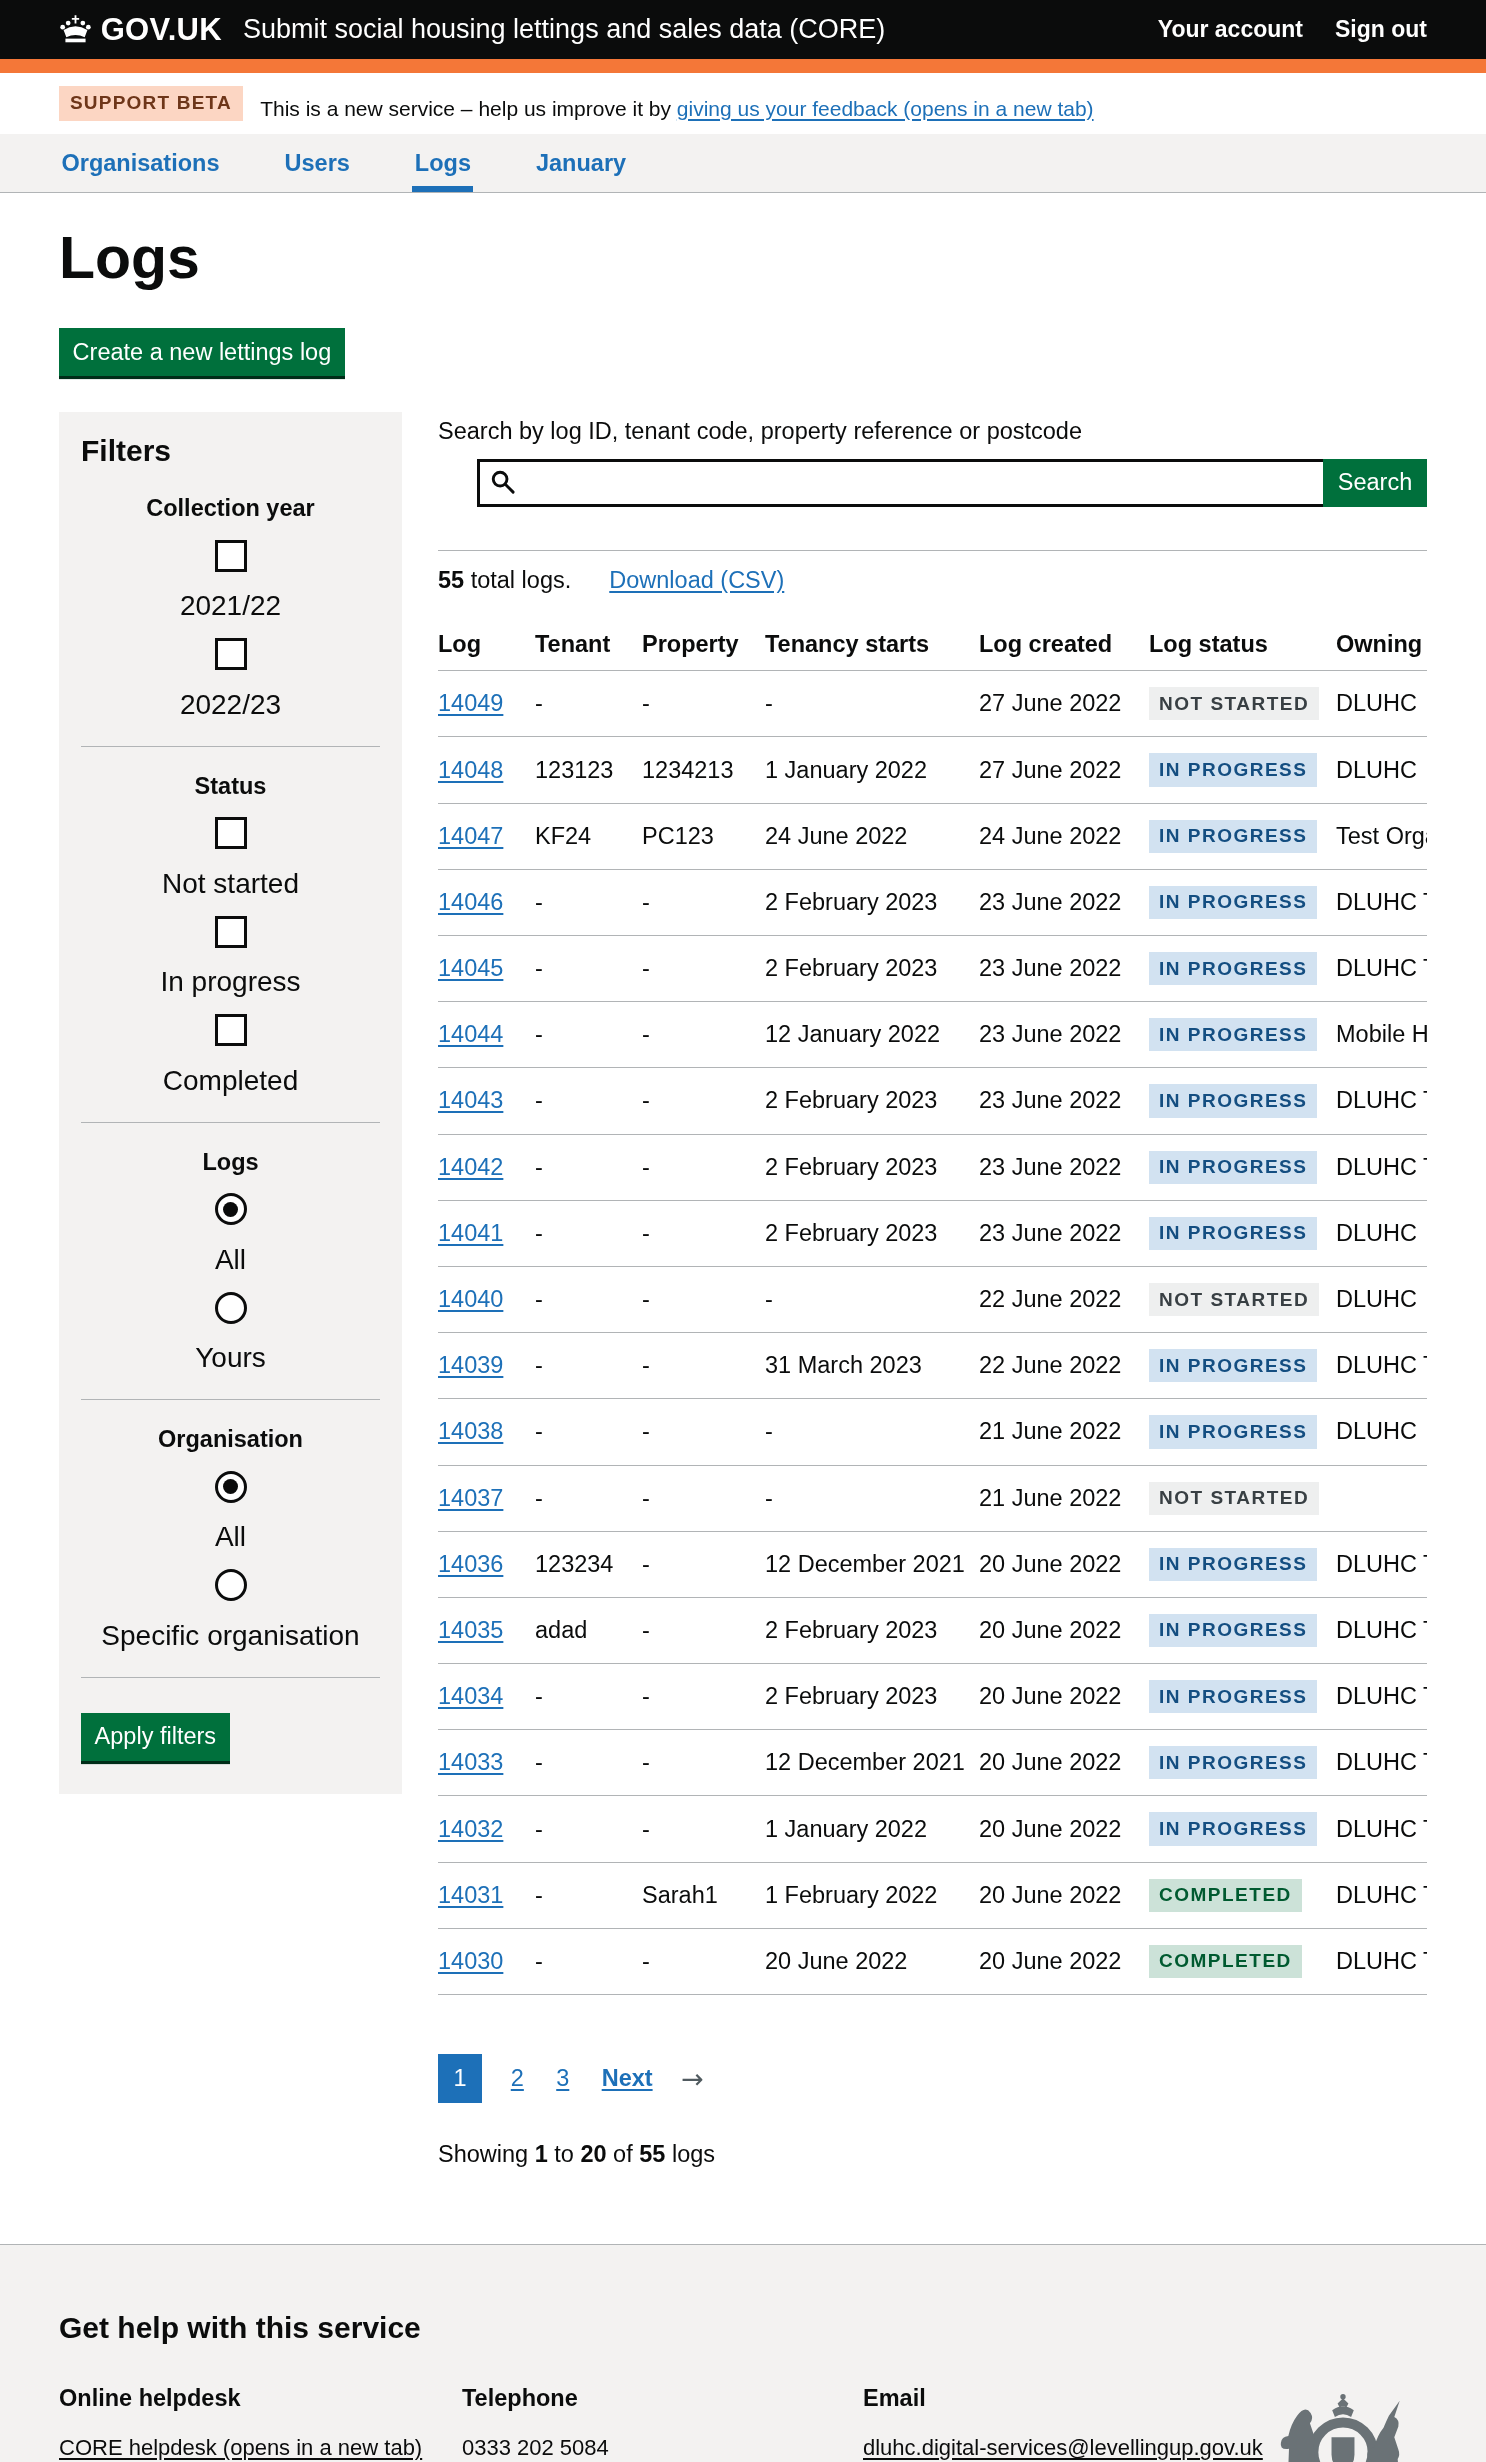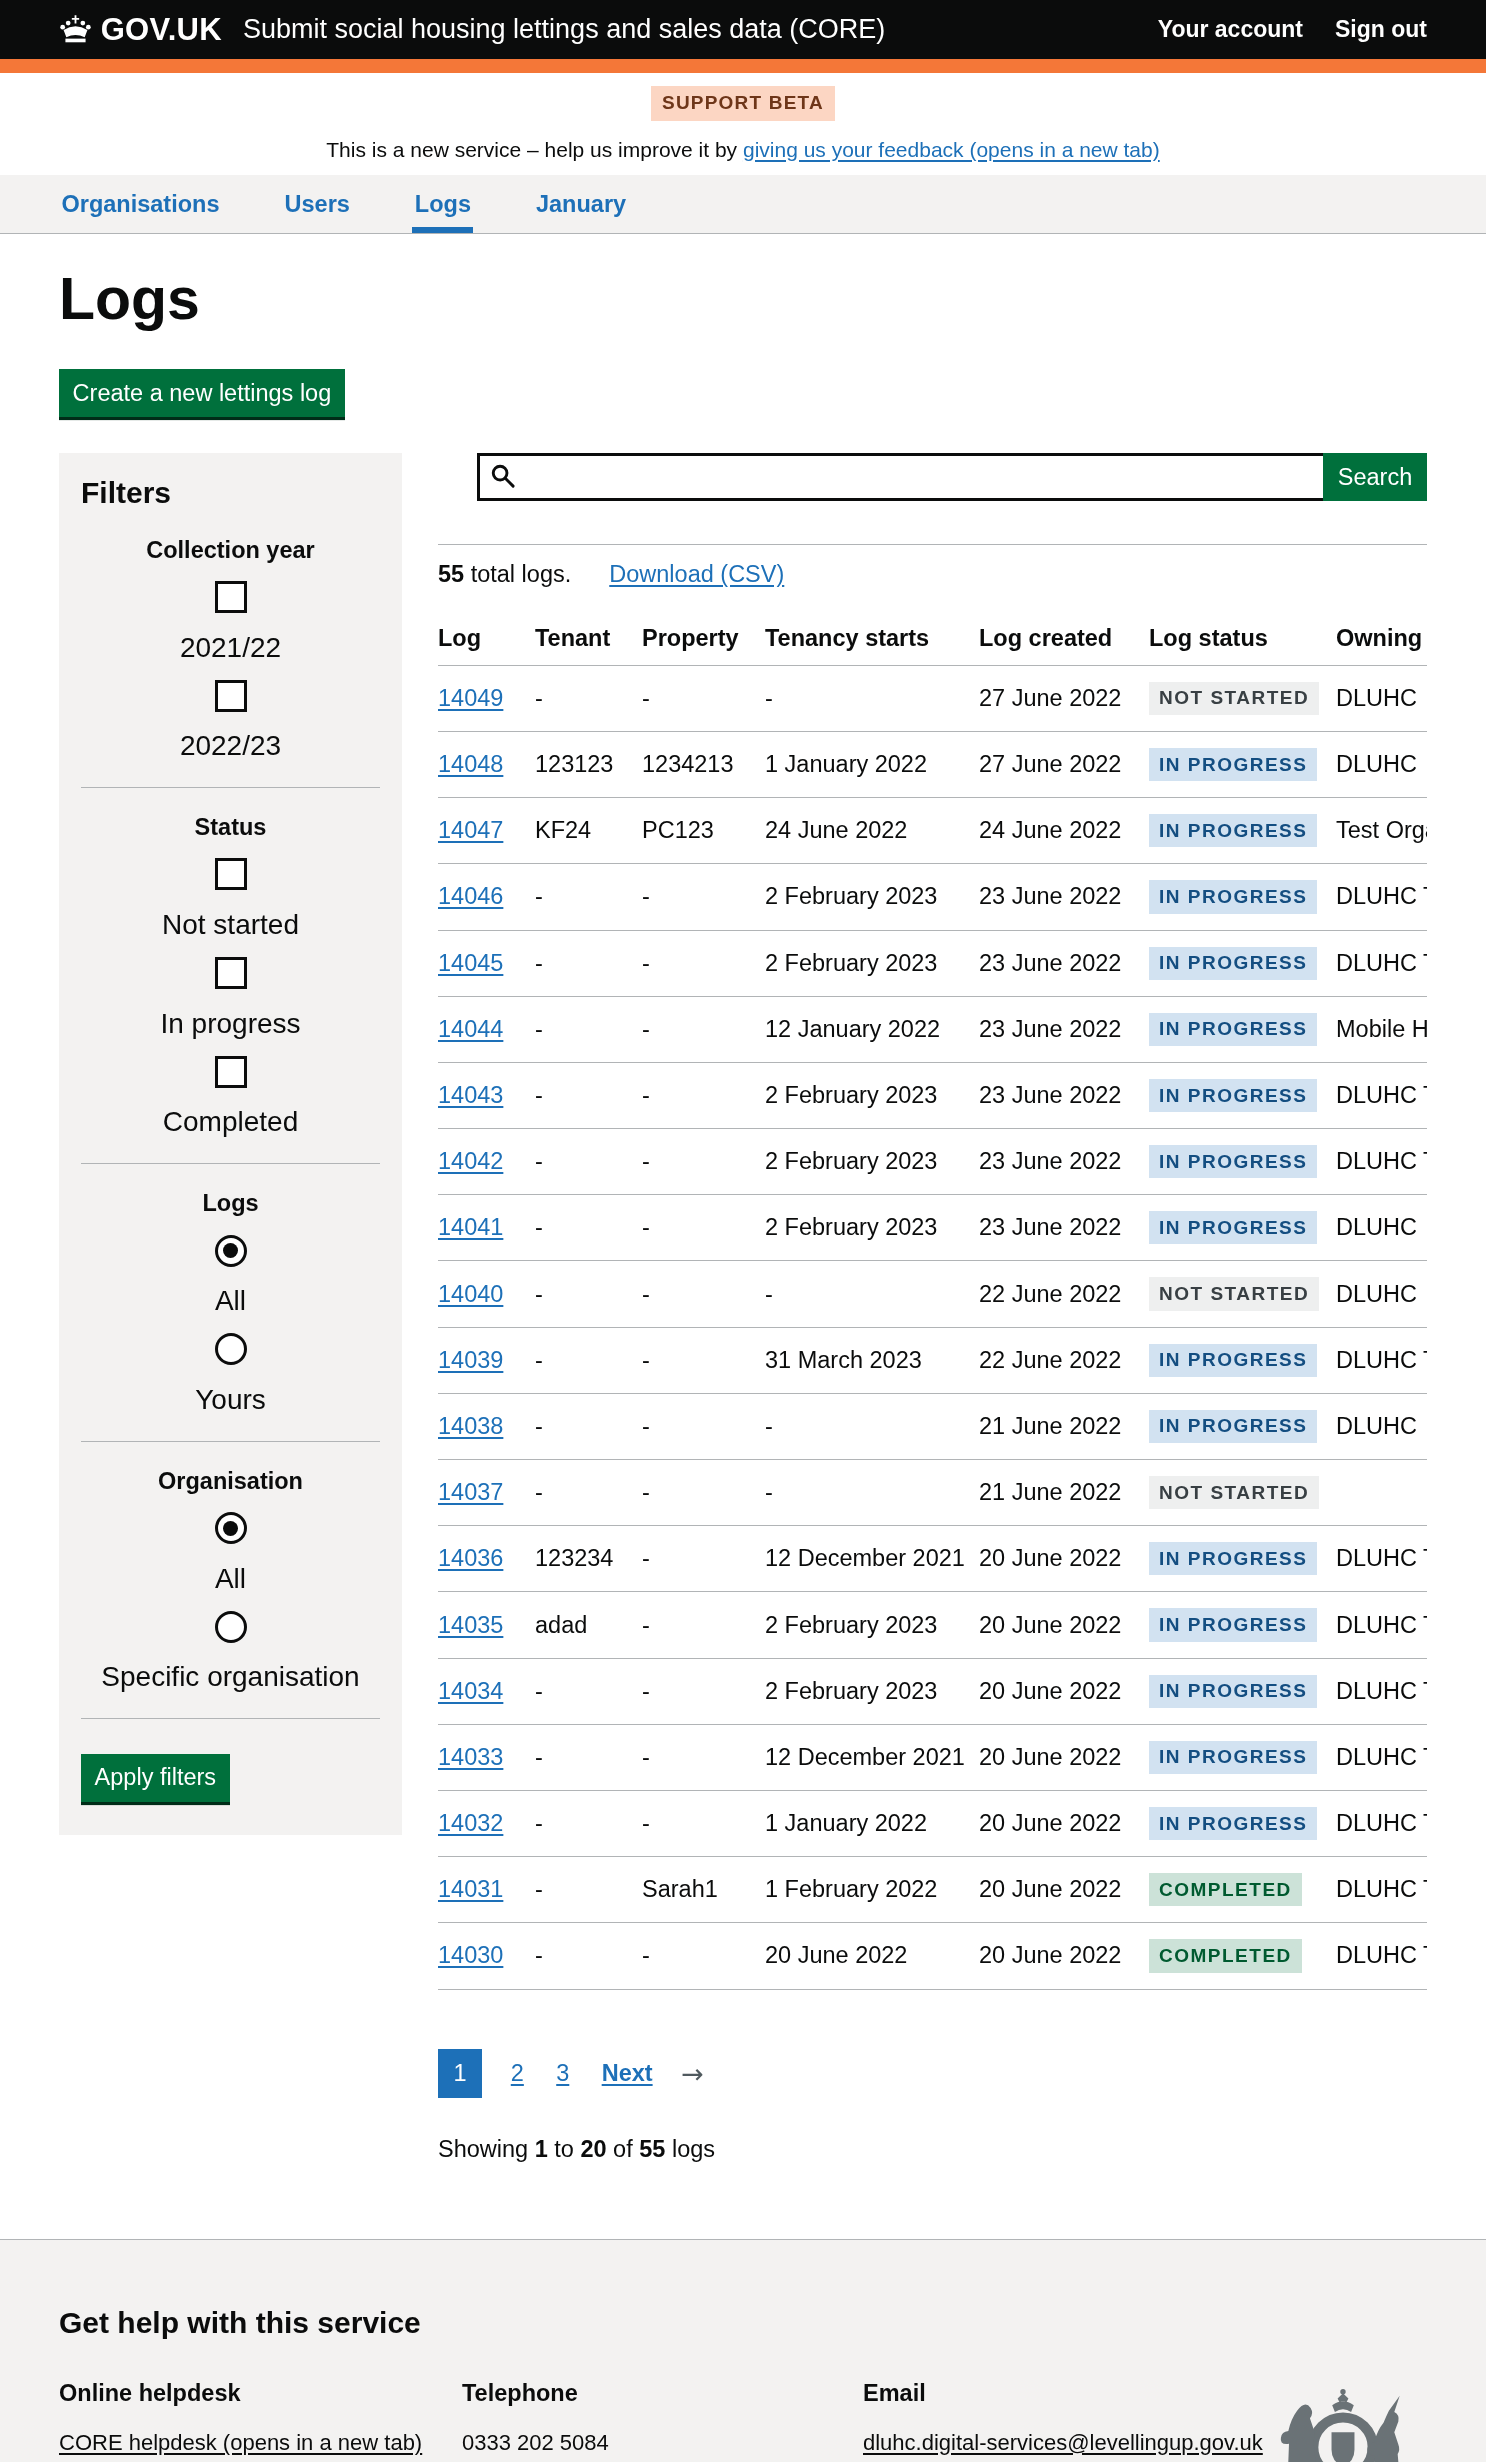--- a/index.html
+++ b/index.html
@@ -19,21 +19,21 @@
     display: flex; align-items: center;
   }
   .logo-group { display: flex; align-items: center; gap: 8.7px; }
   .logo-text { font-size: 31px; font-weight: 700; letter-spacing: 0.3px; }
   .service-name { font-size: 27px; font-weight: 400; margin-left: 21px; flex: 1; white-space: nowrap; overflow: hidden; }
   .header-links { display: flex; gap: 32px; }
   .header-link { color: #fff; font-size: 23px; font-weight: 700; text-decoration: none; white-space: nowrap; }
   .orange-bar { height: 13.6px; background: #f47738; }
 
   
-  .phase-banner { padding: 13.6px 59px; display: flex; align-items: center; gap: 17.3px; background: #fff; flex-direction: column; }
+  .phase-banner { padding: 13.6px 59px; display: flex; align-items: flex-end; gap: 17.3px; background: #fff; }
   .phase-tag {
     background: #fcd6c3; color: #6e3619;
     font-size: 19px; font-weight: 700; letter-spacing: 1.2px;
     padding: 6.2px 11px; white-space: nowrap;
   }
   .phase-text { font-size: 21px; }
   .phase-text a { color: #1d70b8; }
 
   
   .primary-nav {
@@ -226,20 +226,21 @@
         <span class="radio"></span>
         <span>Specific organisation</span>
       </label>
 
       <hr class="filter-divider">
 
       <button class="govuk-button apply-btn">Apply filters</button>
     </aside>
 
     <section class="right-col">
+      <div class="search-label">Search by log ID, tenant code, property reference or postcode</div>
       <div class="search-row">
         <div class="search-input-wrap">
           <span>
             <svg width="26" height="26" viewBox="0 0 36 36" fill="none" aria-hidden="true">
               <circle cx="14" cy="14" r="9.5" stroke="#0b0c0c" stroke-width="4"></circle>
               <line x1="21.5" y1="21.5" x2="32" y2="32" stroke="#0b0c0c" stroke-width="4" stroke-linecap="round"></line>
             </svg>
           </span>
           <input class="search-input" type="text" value="" style="">
         </div>

